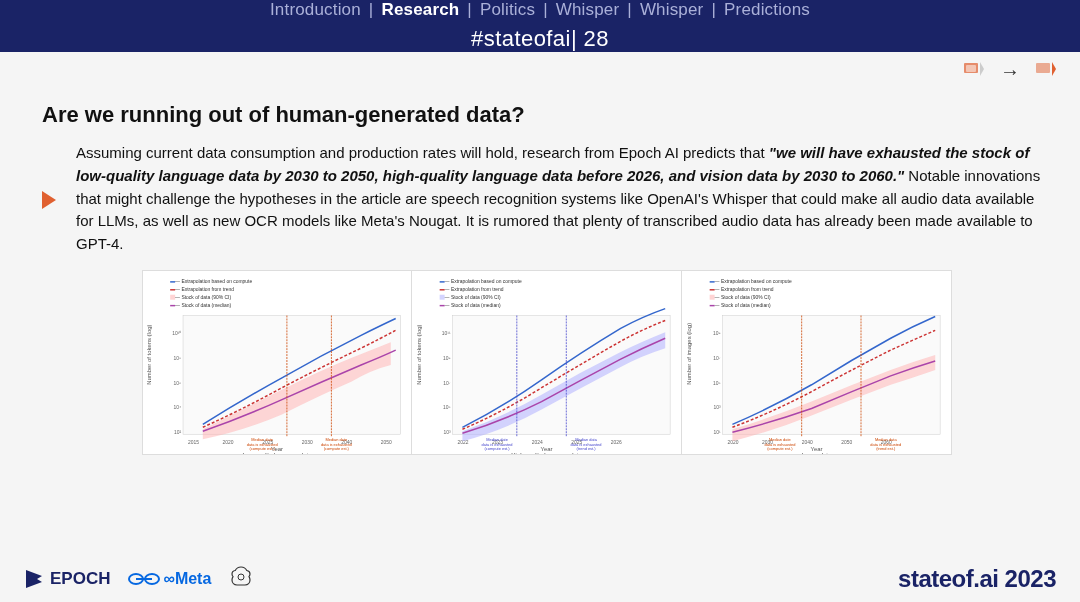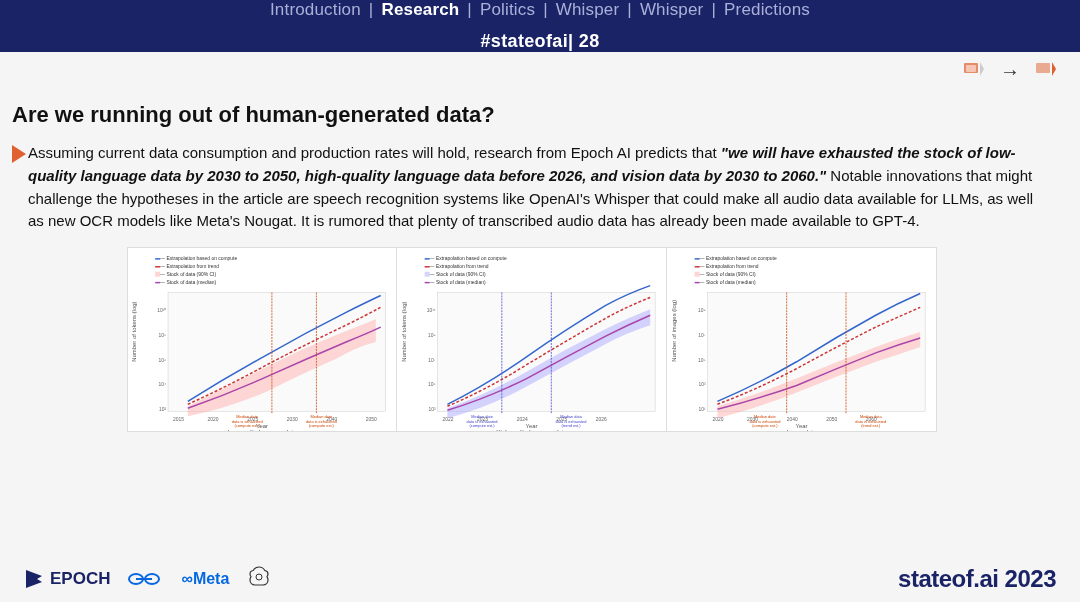--- a/index.html
+++ b/index.html
@@ -36,22 +36,22 @@
     }
     .header-nav .nav-item.active {
       color: white;
       font-weight: bold;
     }
     .header-nav .nav-sep {
       color: #aab0d8;
       padding: 0 2px;
     }
     .header-tag {
-      font-size: 18px;
-      font-weight: bold;
+      font-size: 22px;
+      font-weight: normal;
       color: white;
       letter-spacing: 0.02em;
     }
 
     
     .nav-icons {
       display: flex;
       justify-content: flex-end;
       align-items: center;
       gap: 8px;
@@ -67,34 +67,34 @@
       font-size: 16px;
       color: #555;
     }
     .nav-icon-btn.arrow-right {
       font-size: 20px;
       color: #333;
     }
 
     
     .content {
-      padding: 18px 28px 10px 12px;
+      padding: 18px 28px 10px 42px;
     }
 
     .main-title {
       font-size: 22px;
       font-weight: bold;
       color: #111;
       margin-bottom: 14px;
     }
 
     .bullet-section {
       display: flex;
-      align-items: flex-start;
-      gap: 2px;
+      align-items: center;
+      gap: 20px;
       margin-bottom: 14px;
     }
     .bullet-triangle {
       width: 0;
       height: 0;
       border-top: 9px solid transparent;
       border-bottom: 9px solid transparent;
       border-left: 14px solid #e06030;
       margin-top: 3px;
       flex-shrink: 0;
@@ -164,21 +164,21 @@
       display: flex;
       align-items: center;
       gap: 4px;
       font-size: 18px;
       font-weight: bold;
       color: #1a2366;
     }
     .meta-logo {
       display: flex;
       align-items: center;
-      gap: 21px;
+      gap: 3px;
       font-size: 16px;
       color: #0668E1;
       font-weight: bold;
     }
     .openai-logo {
       font-size: 20px;
       color: #333;
     }
 
     

